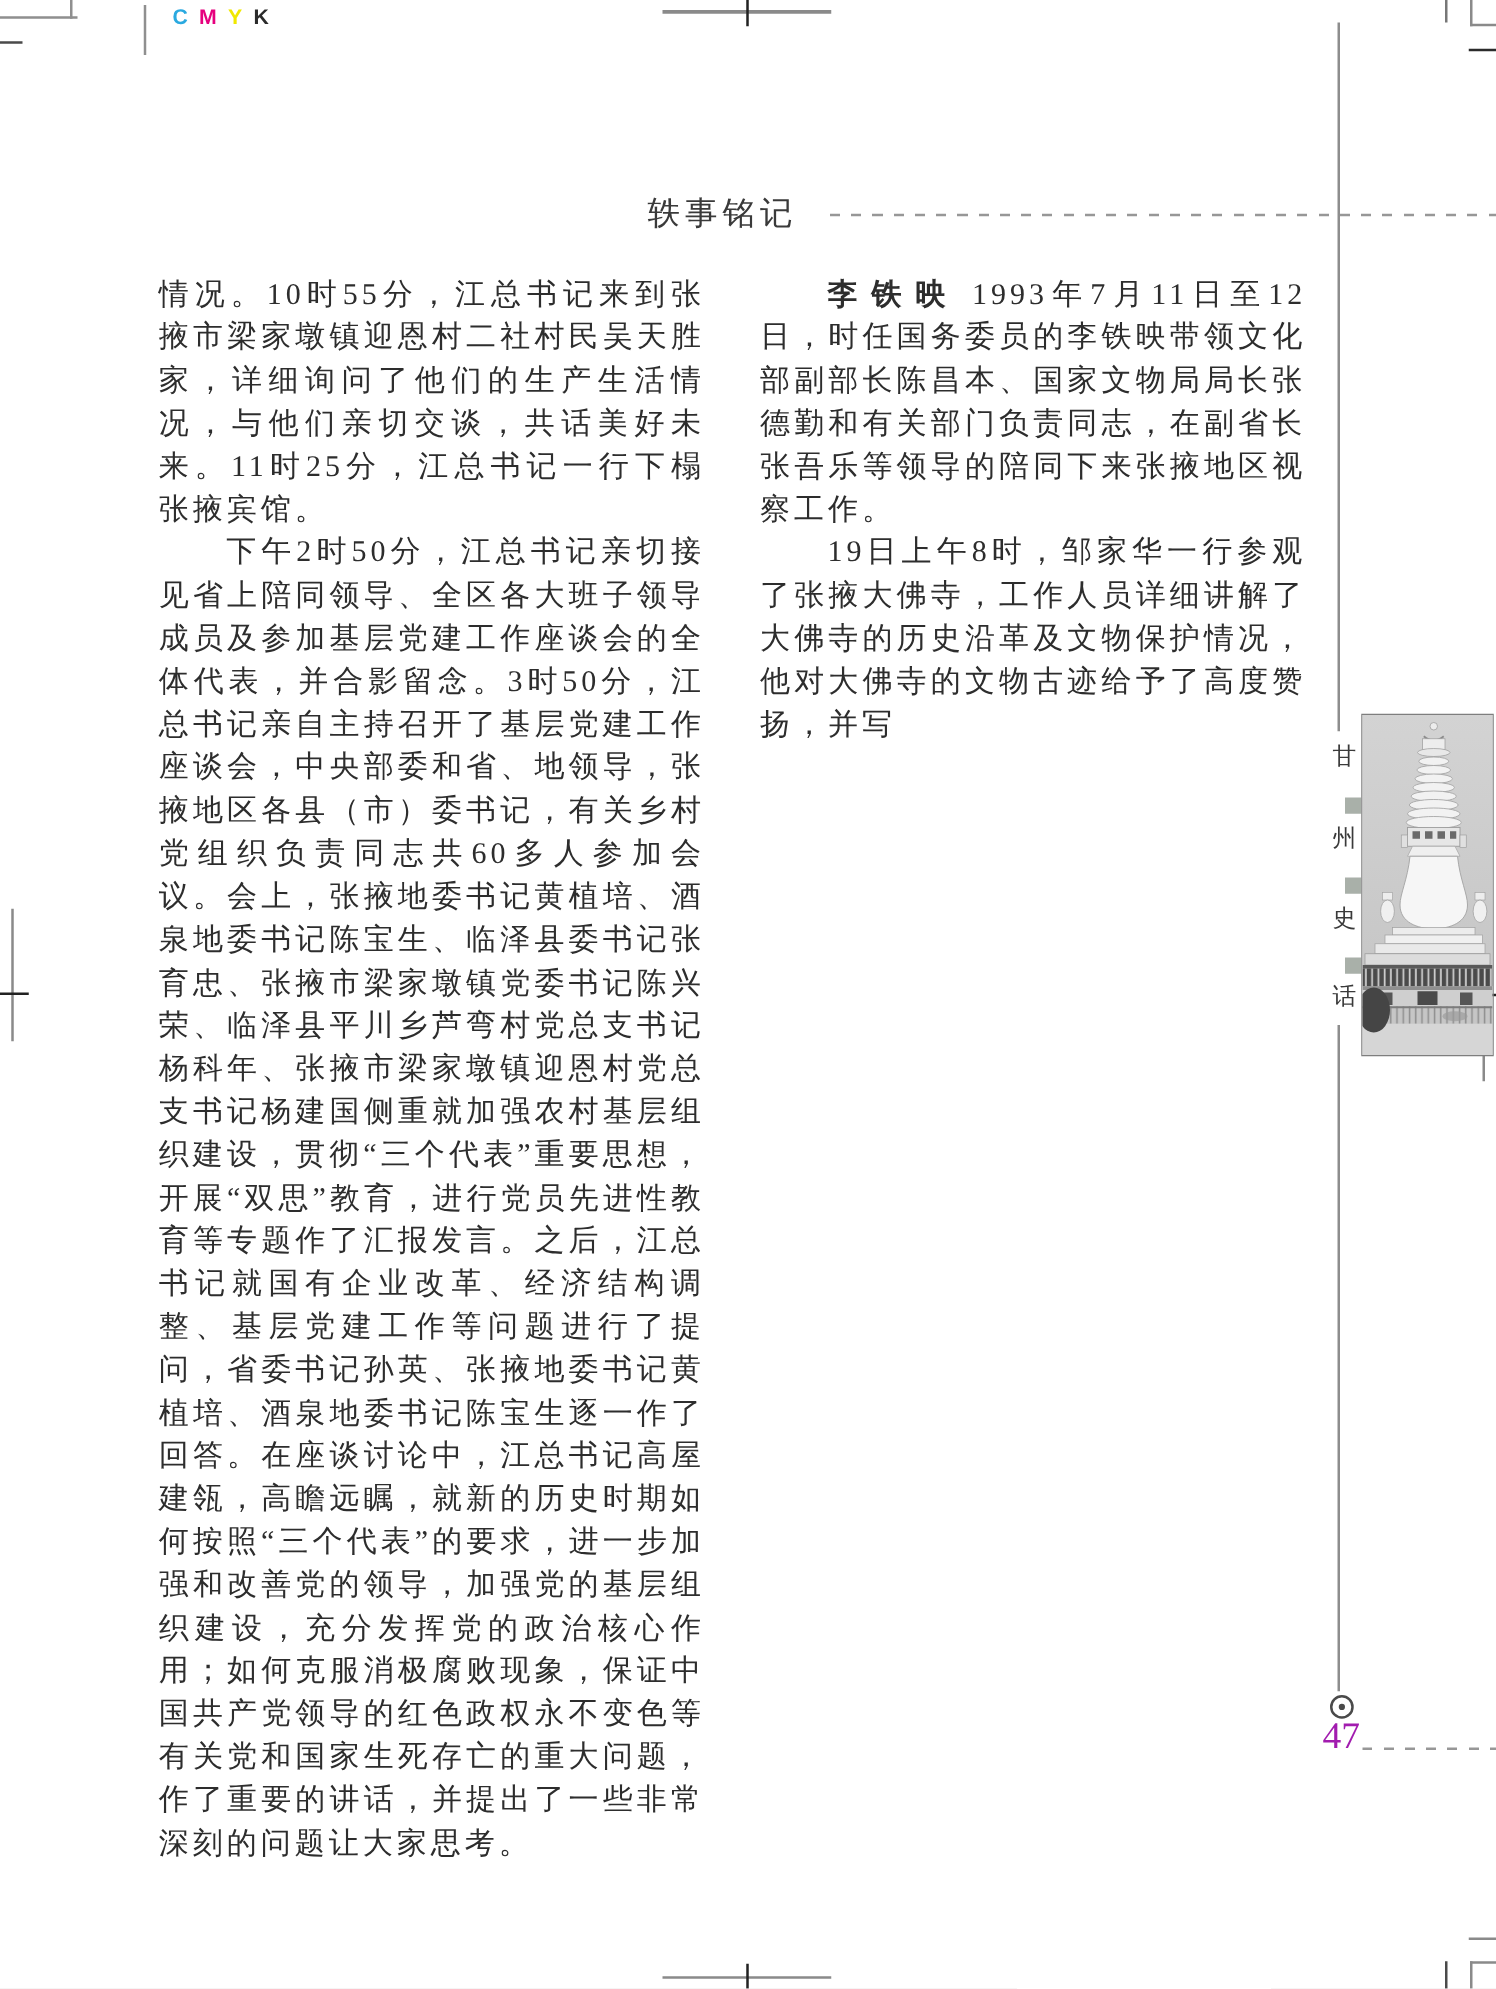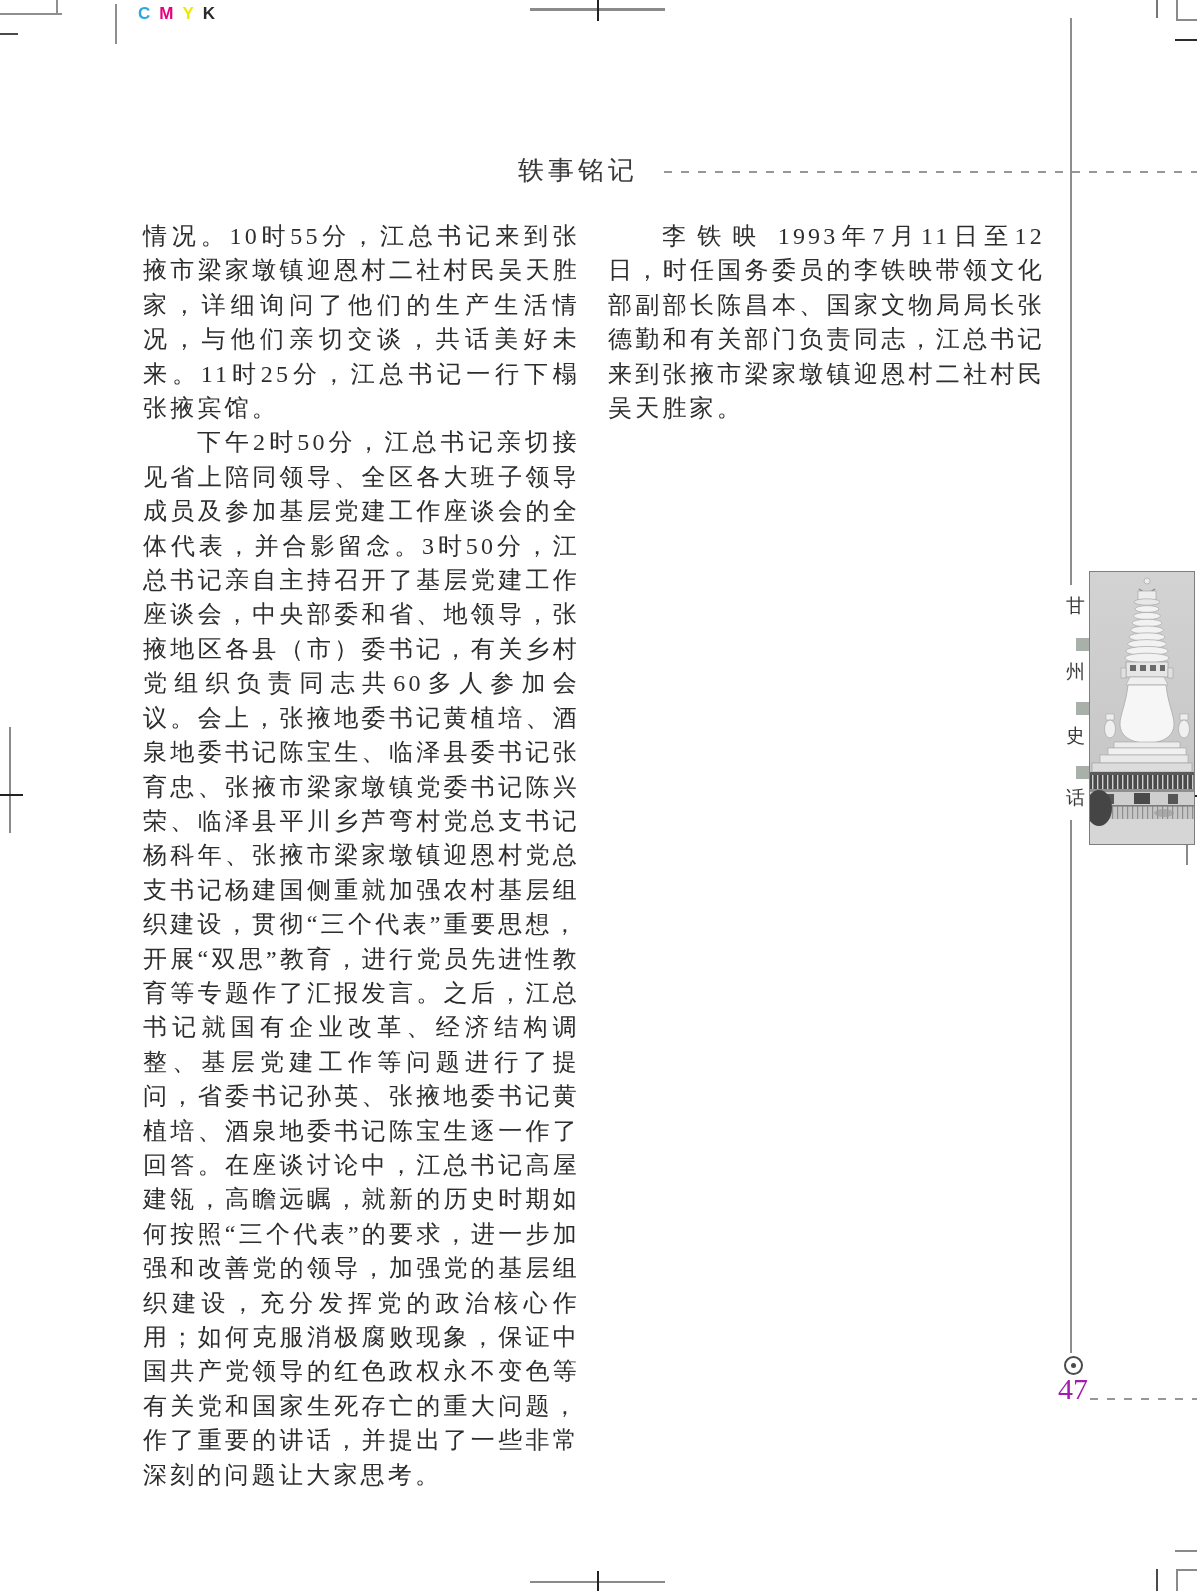--- a/index.html
+++ b/index.html
@@ -14,23 +14,23 @@
   
   .header-title{position:absolute;left:518px;top:153px;font-size:26px;letter-spacing:4px;
         color:#3a3a3a;}
   .dashline{position:absolute;height:2px;
         background:repeating-linear-gradient(to right,#979797 0 8px,transparent 8px 17px);}
   
   .col{position:absolute;top:219px;width:437px;color:#2d2d2d;font-size:24px;
         line-height:34.4px;text-align:justify;text-justify:inter-character;}
   .col p{margin:0;text-indent:54px;letter-spacing:3.2px;}
   .col p.noindent{text-indent:0;}
-  .col-left{left:143px;}
+  .col-left{left:127px;}
   .col-right{left:608px;}
-  .pname{font-family:"Liberation Sans",sans-serif;font-weight:normal;letter-spacing:8px;
+  .pname{font-family:"Liberation Sans",sans-serif;font-weight:bold;letter-spacing:8px;
         margin-right:10px;}
   
   .v-rule{position:absolute;left:1070px;width:2px;background:#8d8d8d;}
   .side-label{position:absolute;left:1062px;top:590px;width:26px;color:#3a3a3a;}
   .side-label .ch{position:absolute;left:4px;font-size:19px;line-height:19px;}
   .side-label .sq{position:absolute;left:14px;width:13px;height:13px;background:#a9b0a9;}
   .photo{position:absolute;left:1089px;top:571px;width:104px;height:272px;
         border:1px solid #7e7e7e;box-sizing:content-box;}
   
   .circle-dot{position:absolute;left:1064px;top:1356px;width:15px;height:15px;
@@ -74,21 +74,22 @@
 
   <div class="header-title">轶事铭记</div>
   <div class="dashline" style="left:664px;top:171px;width:533px;"></div>
 
   <div class="col col-left">
     <p class="noindent">情况。10时55分，江总书记来到张掖市梁家墩镇迎恩村二社村民吴天胜家，详细询问了他们的生产生活情况，与他们亲切交谈，共话美好未来。11时25分，江总书记一行下榻张掖宾馆。</p>
     <p>下午2时50分，江总书记亲切接见省上陪同领导、全区各大班子领导成员及参加基层党建工作座谈会的全体代表，并合影留念。3时50分，江总书记亲自主持召开了基层党建工作座谈会，中央部委和省、地领导，张掖地区各县（市）委书记，有关乡村党组织负责同志共60多人参加会议。会上，张掖地委书记黄植培、酒泉地委书记陈宝生、临泽县委书记张育忠、张掖市梁家墩镇党委书记陈兴荣、临泽县平川乡芦弯村党总支书记杨科年、张掖市梁家墩镇迎恩村党总支书记杨建国侧重就加强农村基层组织建设，贯彻“三个代表”重要思想，开展“双思”教育，进行党员先进性教育等专题作了汇报发言。之后，江总书记就国有企业改革、经济结构调整、基层党建工作等问题进行了提问，省委书记孙英、张掖地委书记黄植培、酒泉地委书记陈宝生逐一作了回答。在座谈讨论中，江总书记高屋建瓴，高瞻远瞩，就新的历史时期如何按照“三个代表”的要求，进一步加强和改善党的领导，加强党的基层组织建设，充分发挥党的政治核心作用；如何克服消极腐败现象，保证中国共产党领导的红色政权永不变色等有关党和国家生死存亡的重大问题，作了重要的讲话，并提出了一些非常深刻的问题让大家思考。</p>
   </div>
 
   <div class="col col-right">
-    <p><strong class="pname">李铁映</strong><span>1993年7月11日至12日，时任国务委员的李铁映带领文化部副部长陈昌本、国家文物局局长张德勤和有关部门负责同志，江总书记来到张掖市梁家墩镇迎恩村二社村民吴天胜家。</span></p>
+    <p><strong class="pname">李铁映</strong><span>1993年7月11日至12日，时任国务委员的李铁映带领文化部副部长陈昌本、国家文物局局长张德勤和有关部门负责同志，在副省长张吾乐等领导的陪同下来张掖地区视察工作。</span></p>
+    <p>19日上午8时，邹家华一行参观了张掖大佛寺，工作人员详细讲解了大佛寺的历史沿革及文物保护情况，他对大佛寺的文物古迹给予了高度赞扬，并写</p>
   </div>
 
   <div class="v-rule" style="top:18px;height:567px;"></div>
   <div class="v-rule" style="top:820px;height:533px;"></div>
 
   <div class="side-label">
     <span class="ch" style="top:6px;">甘</span>
     <span class="sq" style="top:48px;"></span>
     <span class="ch" style="top:72px;">州</span>
     <span class="sq" style="top:112px;"></span>

